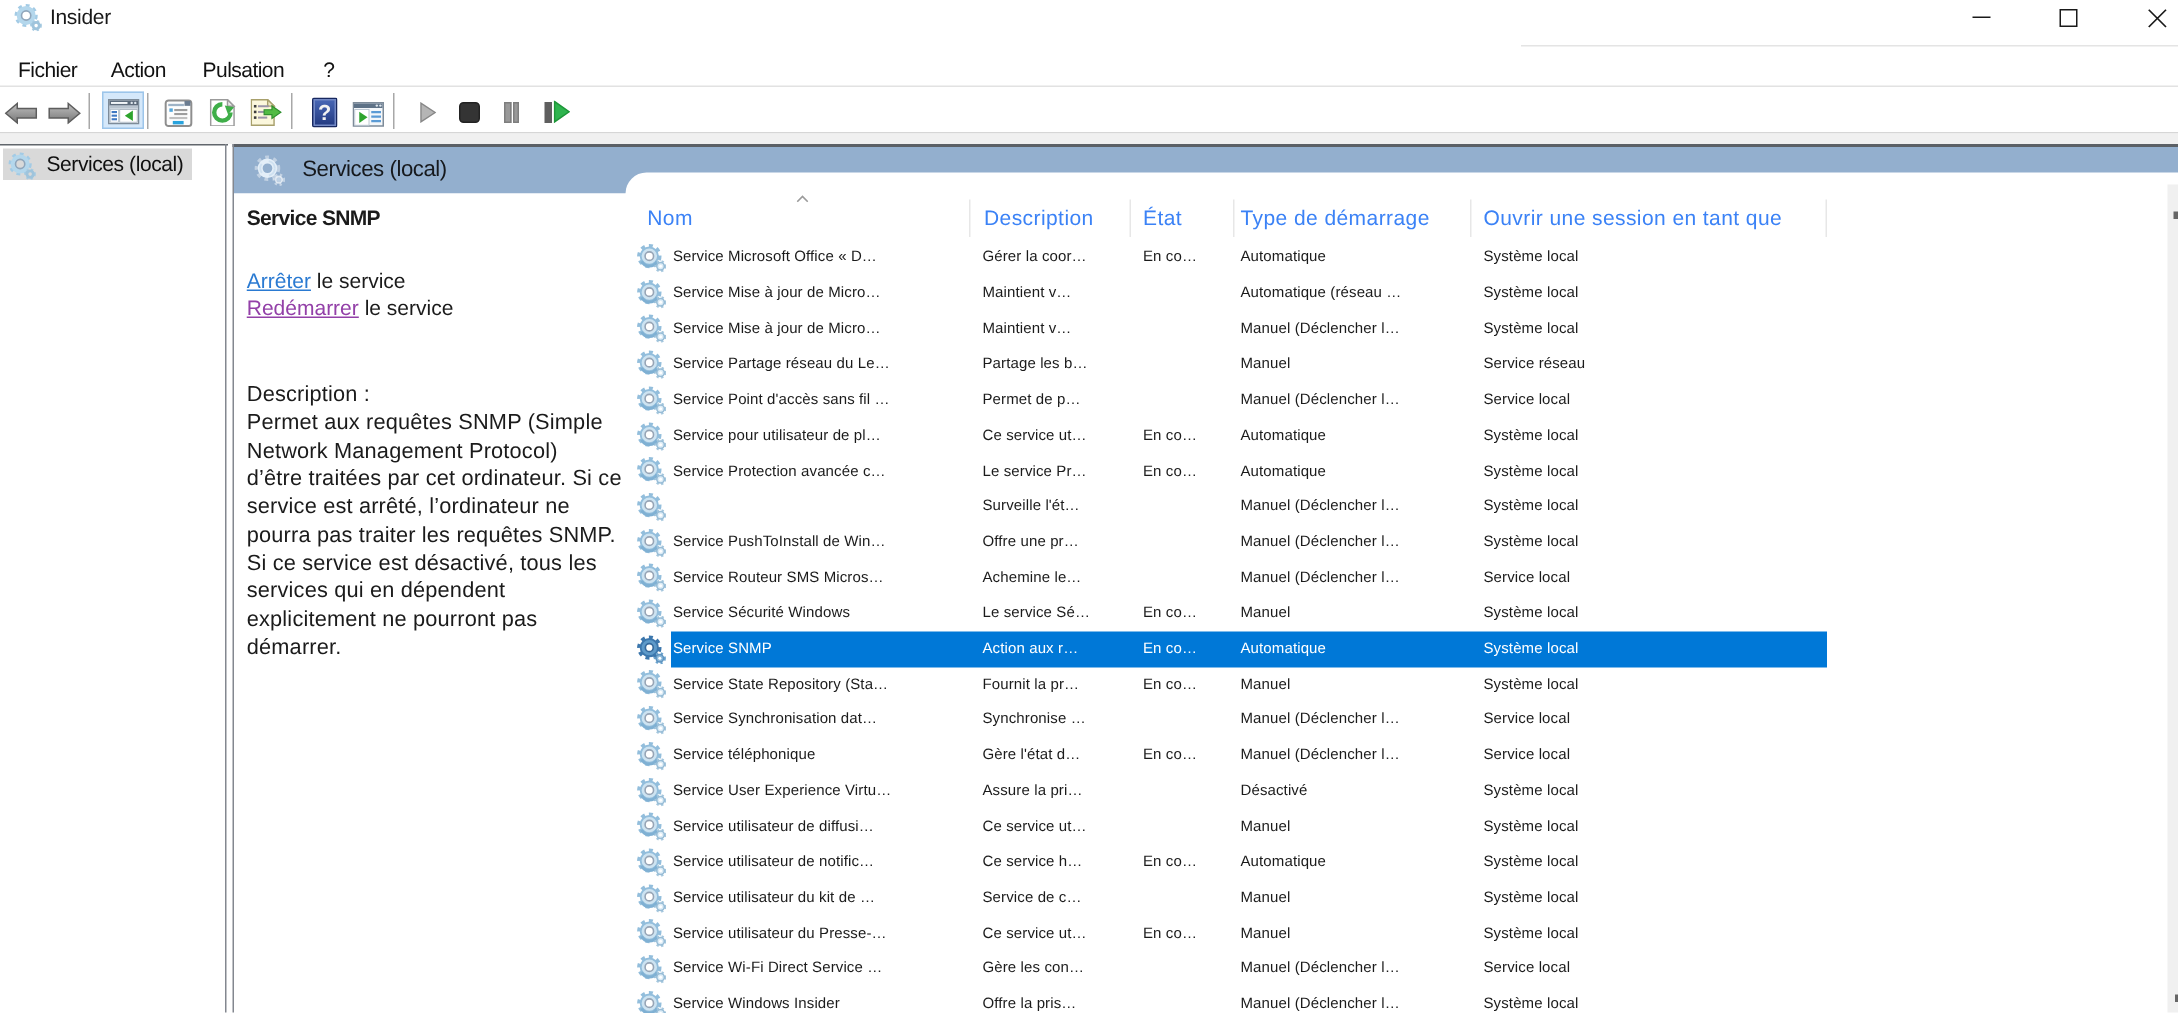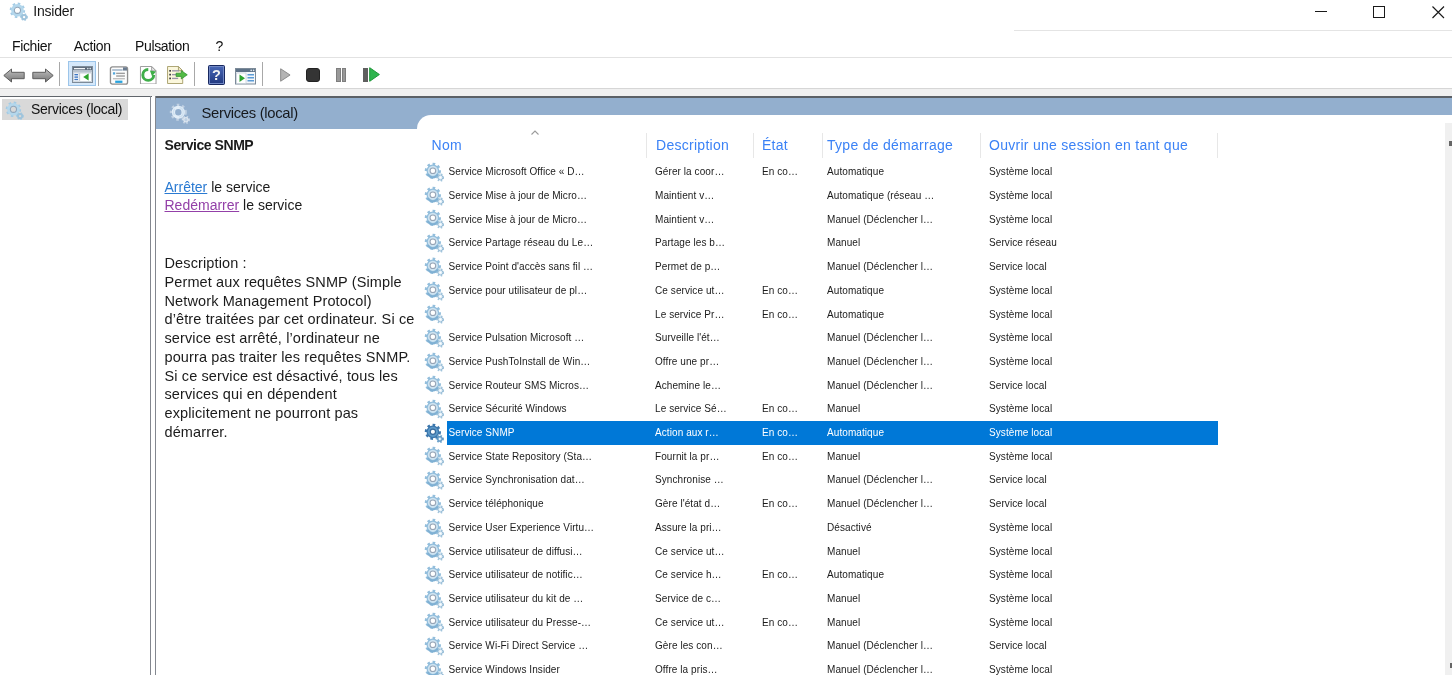--- a/index.html
+++ b/index.html
@@ -293,30 +293,30 @@
     <span class="nm">Service pour utilisateur de pl…</span>
     <span class="ds">Ce service ut…</span>
     <span class="et">En co…</span>
     <span class="ty">Automatique</span>
     <span class="ss">Système local</span>
   </div>
 <div class="row" style="top:302.5px">
     <svg class="gi" width="20" height="20" viewBox="0 0 16 16">
       <use href="#gear"></use>
     </svg>
+    <span class="nm">Service Protection avancée c…</span>
     <span class="ds">Le service Pr…</span>
     <span class="et">En co…</span>
     <span class="ty">Automatique</span>
     <span class="ss">Système local</span>
   </div>
 <div class="row" style="top:326.2px">
     <svg class="gi" width="20" height="20" viewBox="0 0 16 16">
       <use href="#gear"></use>
     </svg>
-    <span class="nm">Service Pulsation Microsoft …</span>
     <span class="ds">Surveille l'ét…</span>
     <span class="et"></span>
     <span class="ty">Manuel (Déclencher l…</span>
     <span class="ss">Système local</span>
   </div>
 <div class="row" style="top:349.9px">
     <svg class="gi" width="20" height="20" viewBox="0 0 16 16">
       <use href="#gear"></use>
     </svg>
     <span class="nm">Service PushToInstall de Win…</span>

